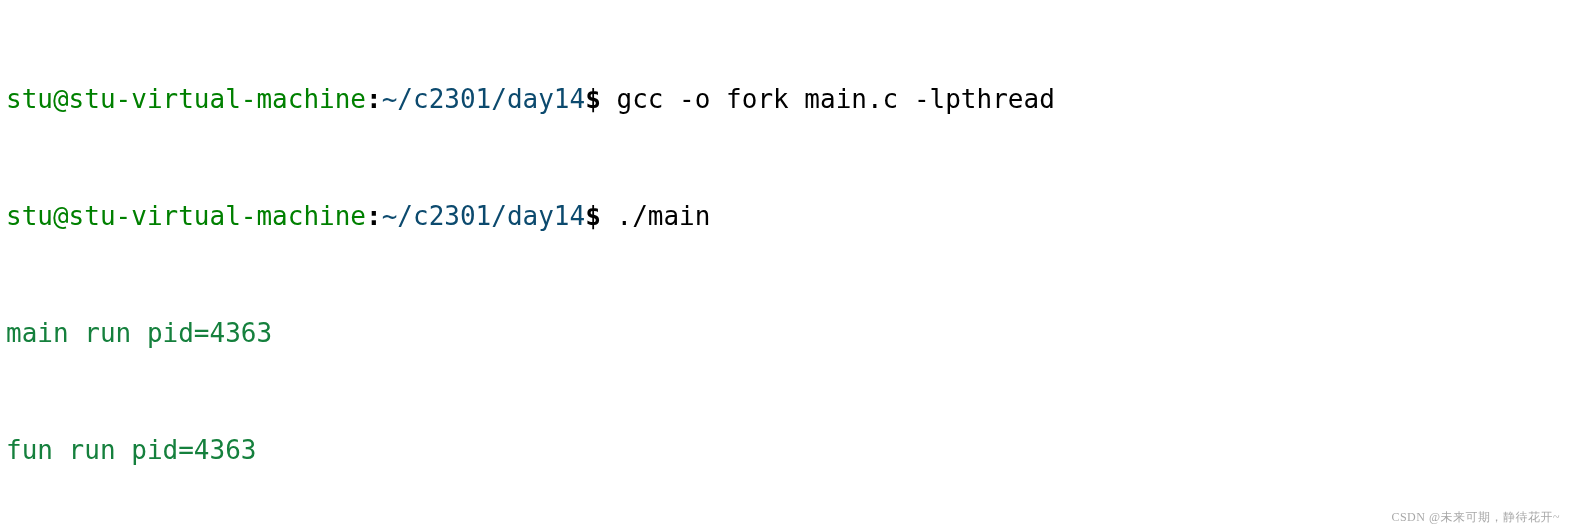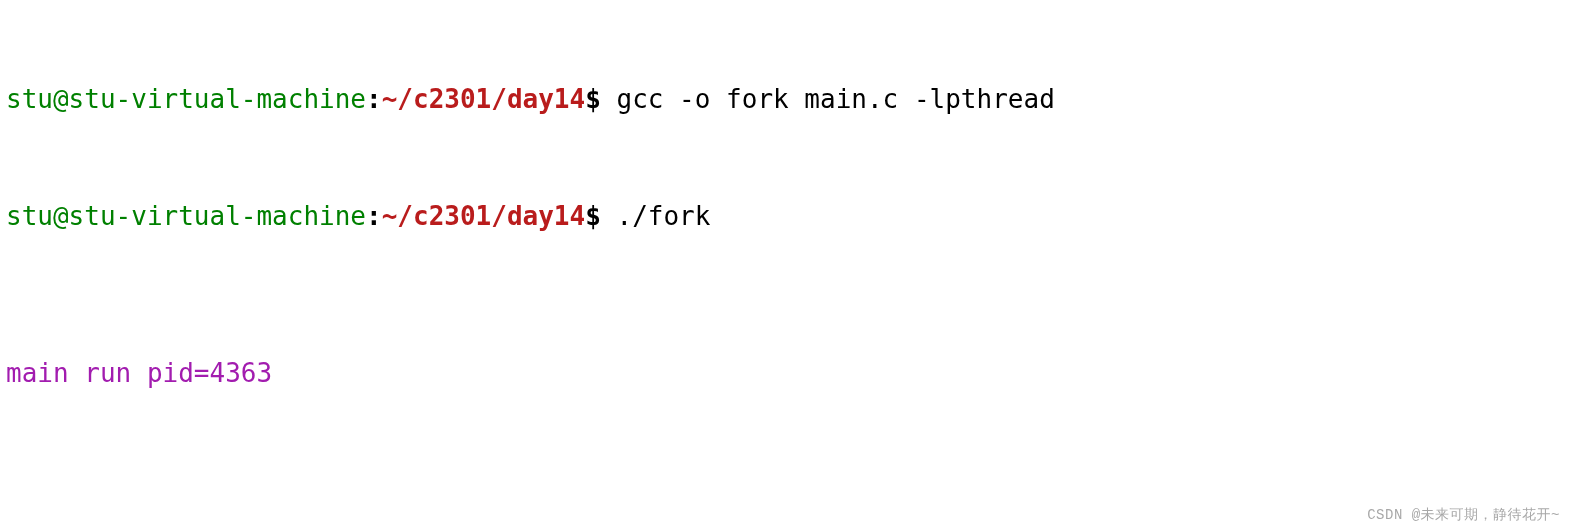--- a/index.html
+++ b/index.html
@@ -27,51 +27,51 @@
     }
     .user-host {
       color: #008000;
       font-weight: normal;
     }
     .colon {
       color: #000000;
       font-weight: bold;
     }
     .path {
-      color: #b91c1c;
-      font-weight: bold;
+      color: #0c4a6e;
+      font-weight: normal;
     }
     .dollar {
       color: #000000;
       font-weight: bold;
     }
     .cmd {
       color: #000000;
     }
     .out {
-      color: #a21caf;
-      margin-top: 40px;
+      color: #15803d;
     }
     .watermark {
       position: absolute;
       bottom: 6px;
       right: 10px;
-      font-family: Liberation Mono, monospace;
-      font-size: 14px;
+      font-family: Liberation Serif, serif;
+      font-size: 12px;
       color: rgba(120,120,120,0.65);
       letter-spacing: 0.5px;
     }
   </style>
 </head>
 <body>
 
 <div class="terminal">
   <span class="line"><span class="user-host">stu@stu-virtual-machine</span><span class="colon">:</span><span class="path">~/c2301/day14</span><span class="dollar">$</span> <span class="cmd">gcc -o fork main.c -lpthread</span></span>
-  <span class="line"><span class="user-host">stu@stu-virtual-machine</span><span class="colon">:</span><span class="path">~/c2301/day14</span><span class="dollar">$</span> <span class="cmd">./fork</span></span>
+  <span class="line"><span class="user-host">stu@stu-virtual-machine</span><span class="colon">:</span><span class="path">~/c2301/day14</span><span class="dollar">$</span> <span class="cmd">./main</span></span>
   <span class="line out">main run pid=4363</span>
+  <span class="line out">fun run pid=4363</span>
   
   
   
   
   
   
   
   
 </div>
 

